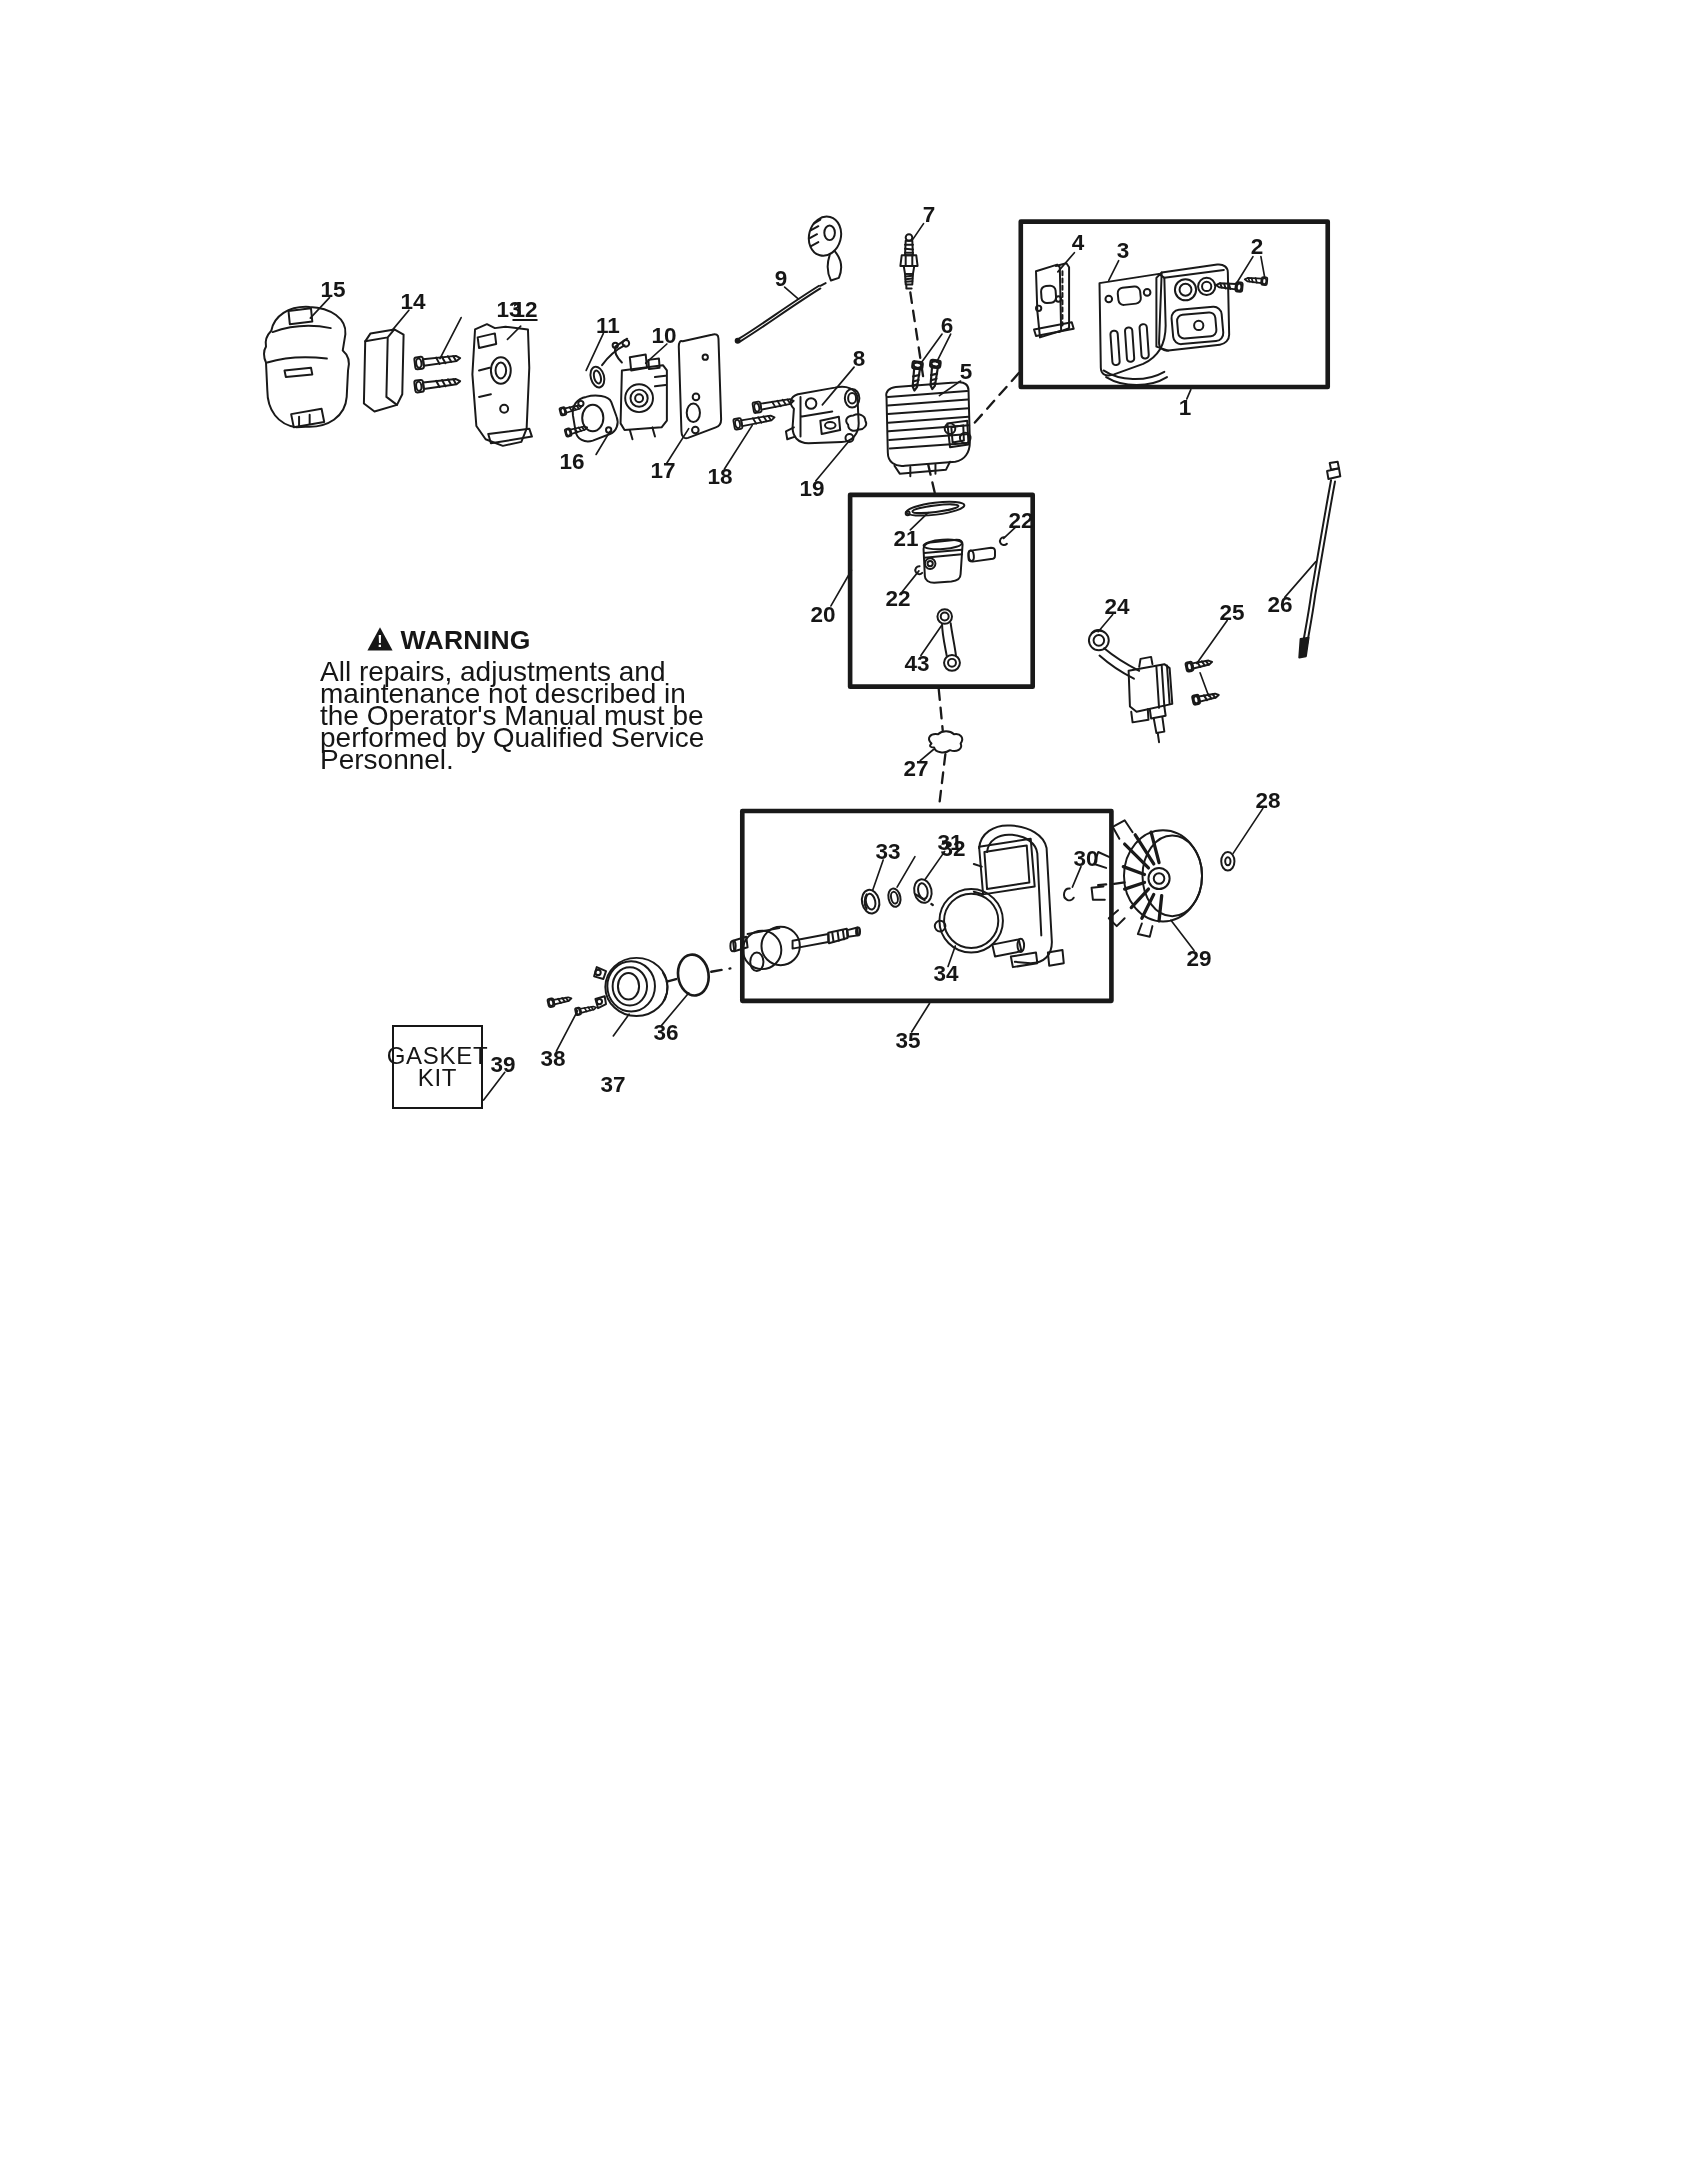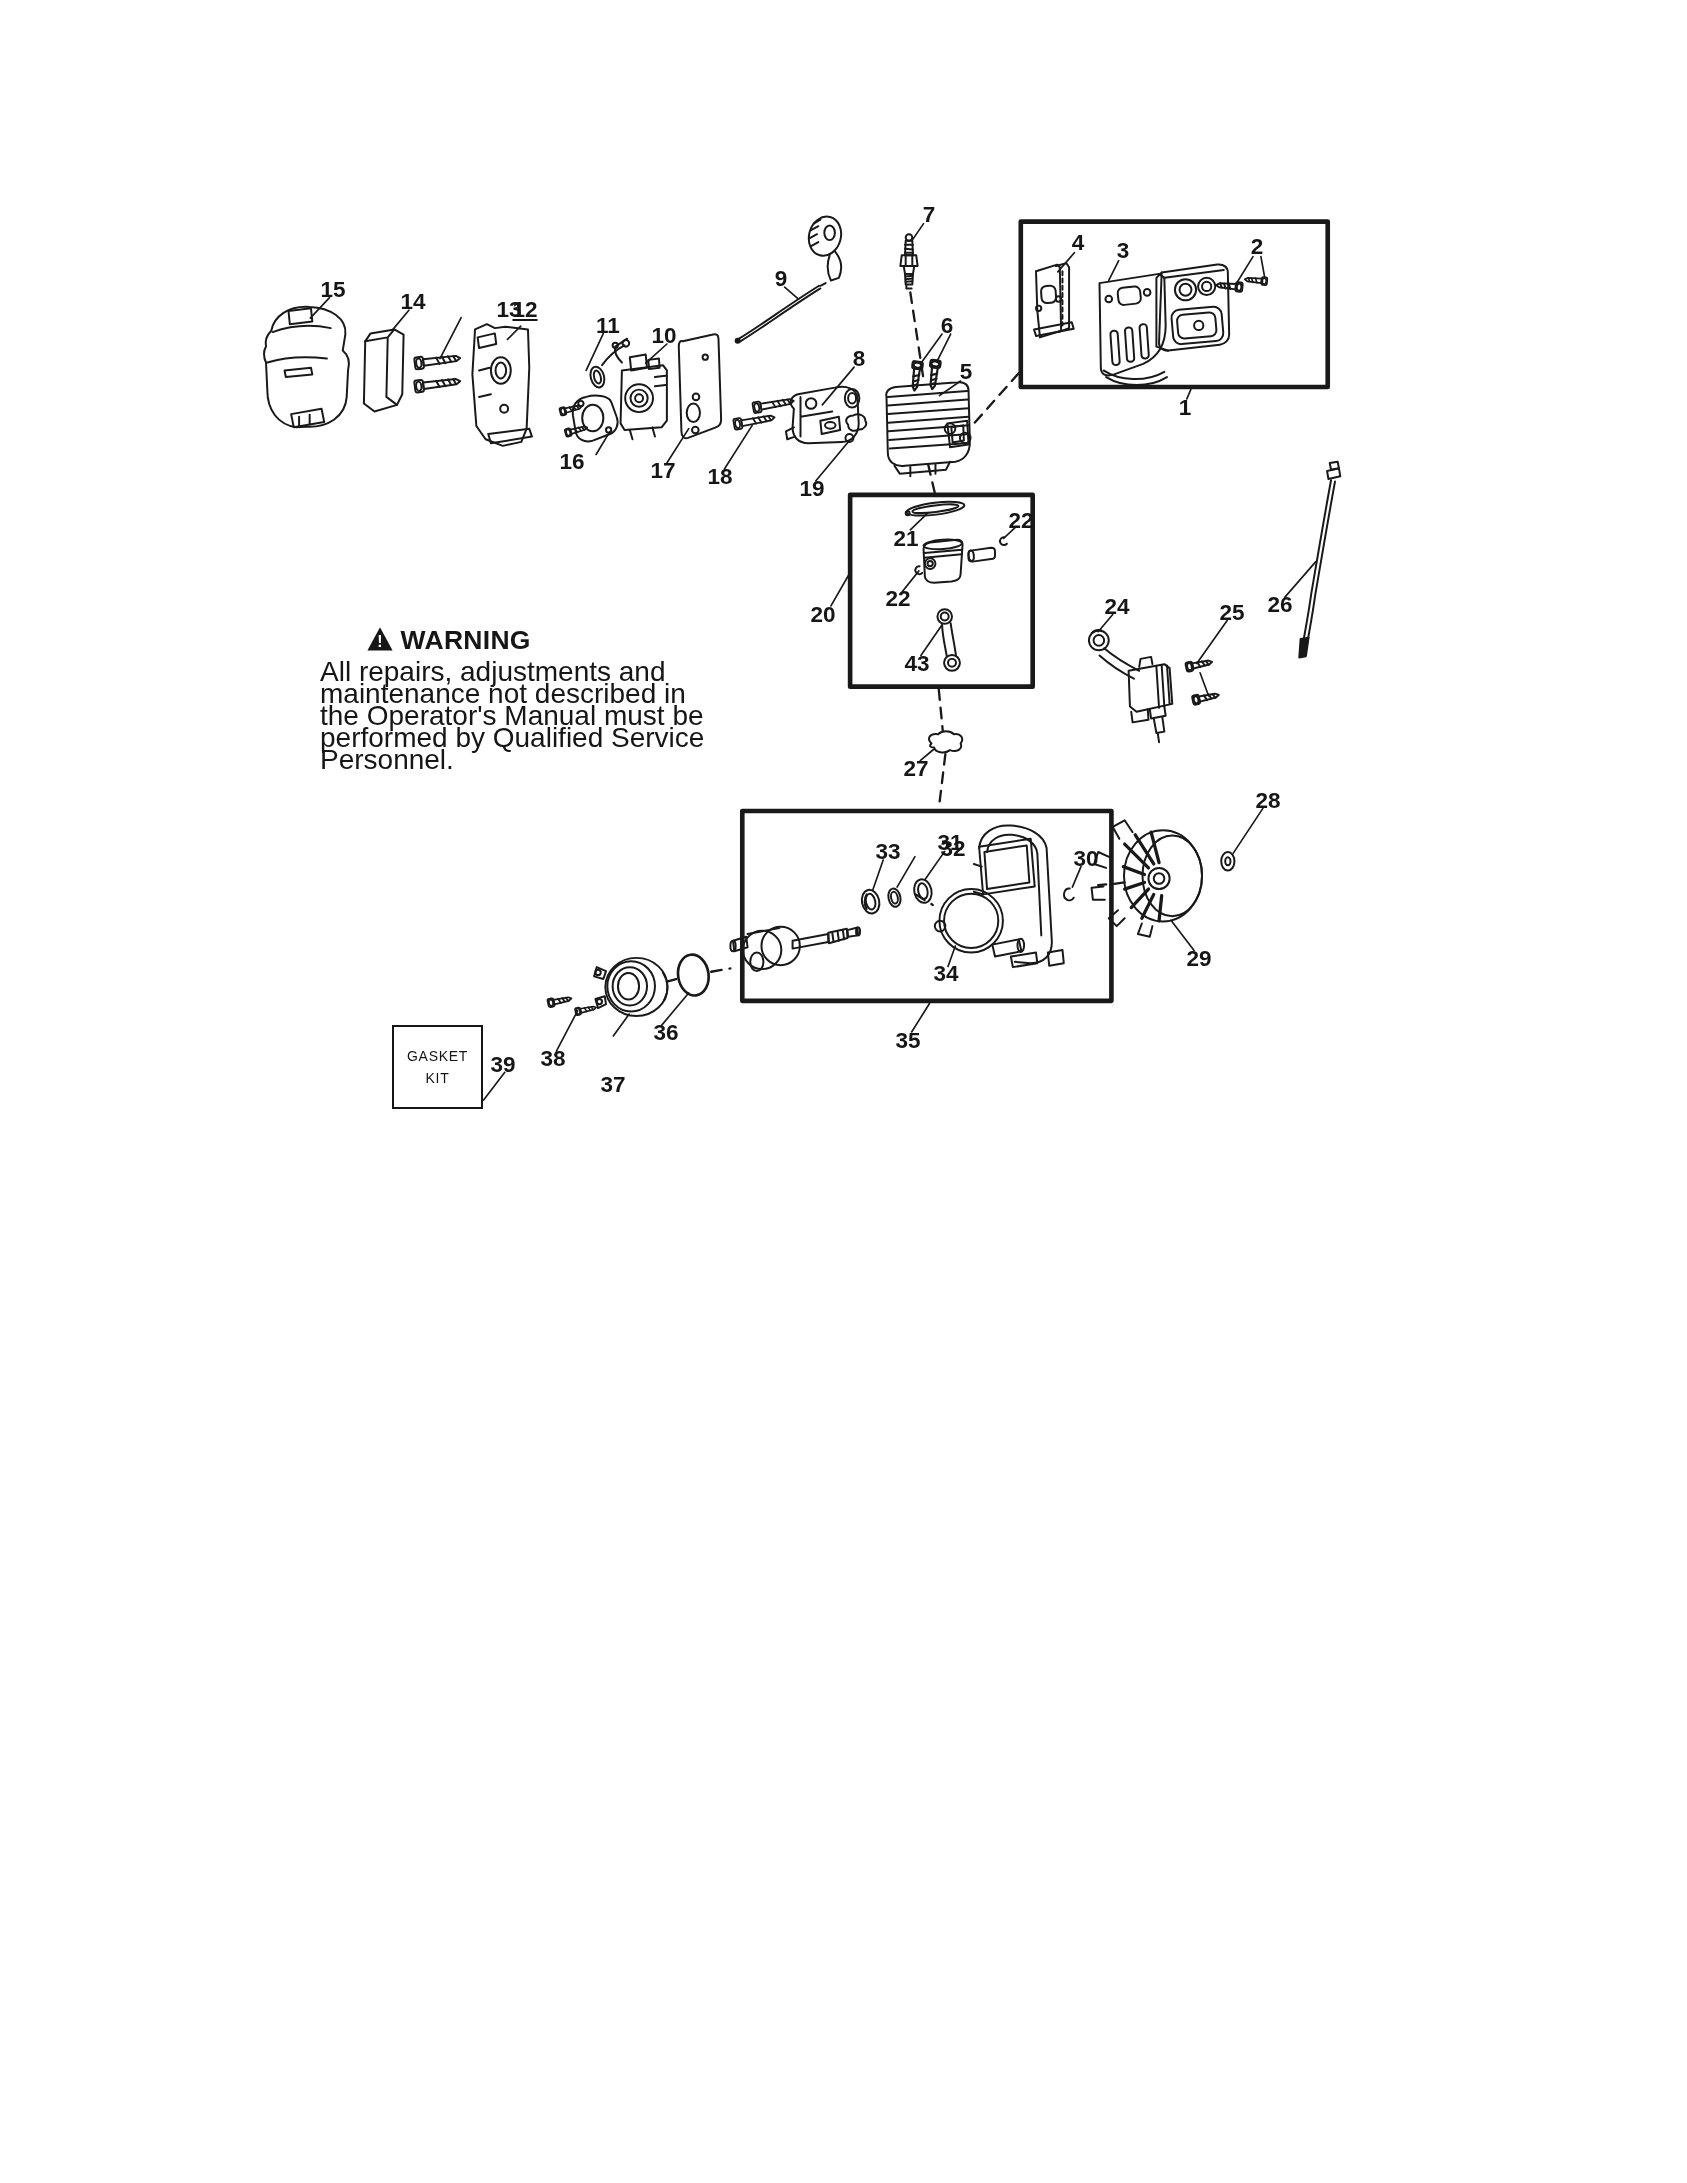--- a/index.html
+++ b/index.html
@@ -8,21 +8,21 @@
   .diagram-svg{position:absolute;left:0;top:0;}
   .callout{position:absolute;transform:translate(-50%,-50%);
            font-size:22.5px;font-weight:bold;color:#161616;white-space:nowrap;}
   .warning-block{position:absolute;left:320px;top:625px;width:357px;}
   .warning-head{display:flex;align-items:center;gap:6.6px;margin-left:46px;}
   .warning-title{font-size:26.5px;font-weight:bold;letter-spacing:0.3px;}
   .warning-text{font-size:28px;line-height:22px;margin-top:5.3px;}
   .warning-line{white-space:nowrap;}
   .gasket-box{position:absolute;left:392px;top:1025px;width:87px;height:80px;
               border:2.6px solid #161616;display:flex;flex-direction:column;
-              align-items:center;justify-content:center;font-size:14px;
+              align-items:center;justify-content:center;font-size:24px;
               line-height:22px;letter-spacing:0.7px;text-align:center;}
 </style>
 </head>
 <body>
 
 <div class="page">
 
 <svg class="diagram-svg" width="1687" height="2183" viewBox="0 0 2550 3300">
   <defs>
     <g id="screwL">

